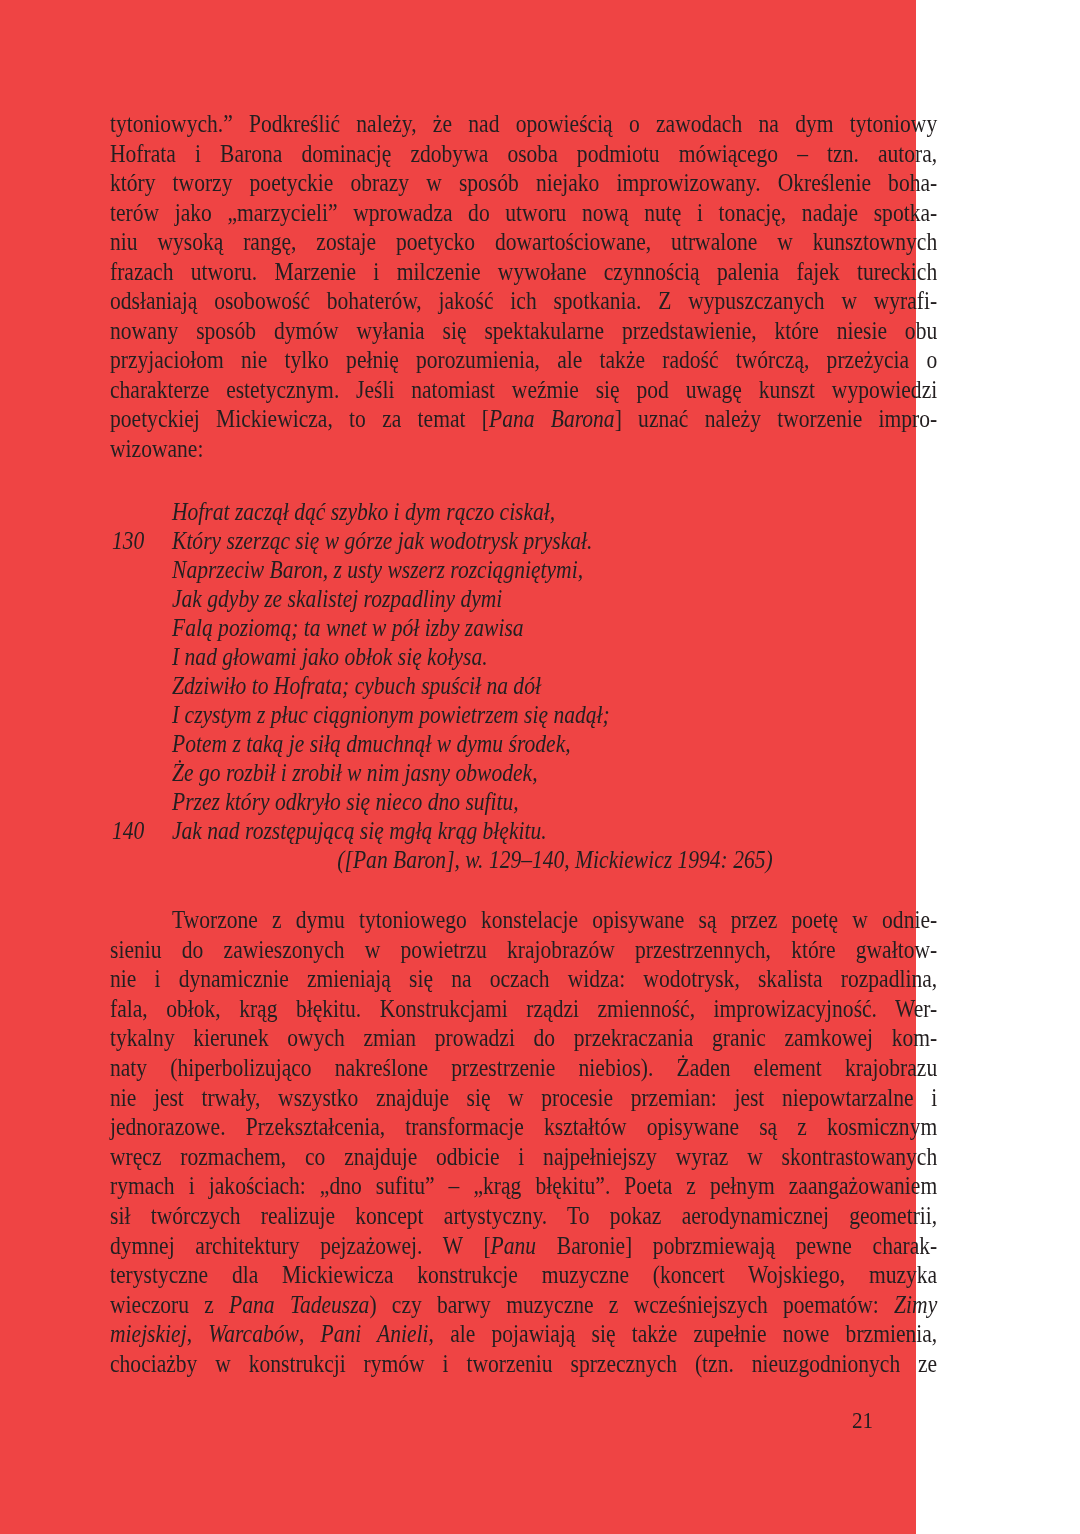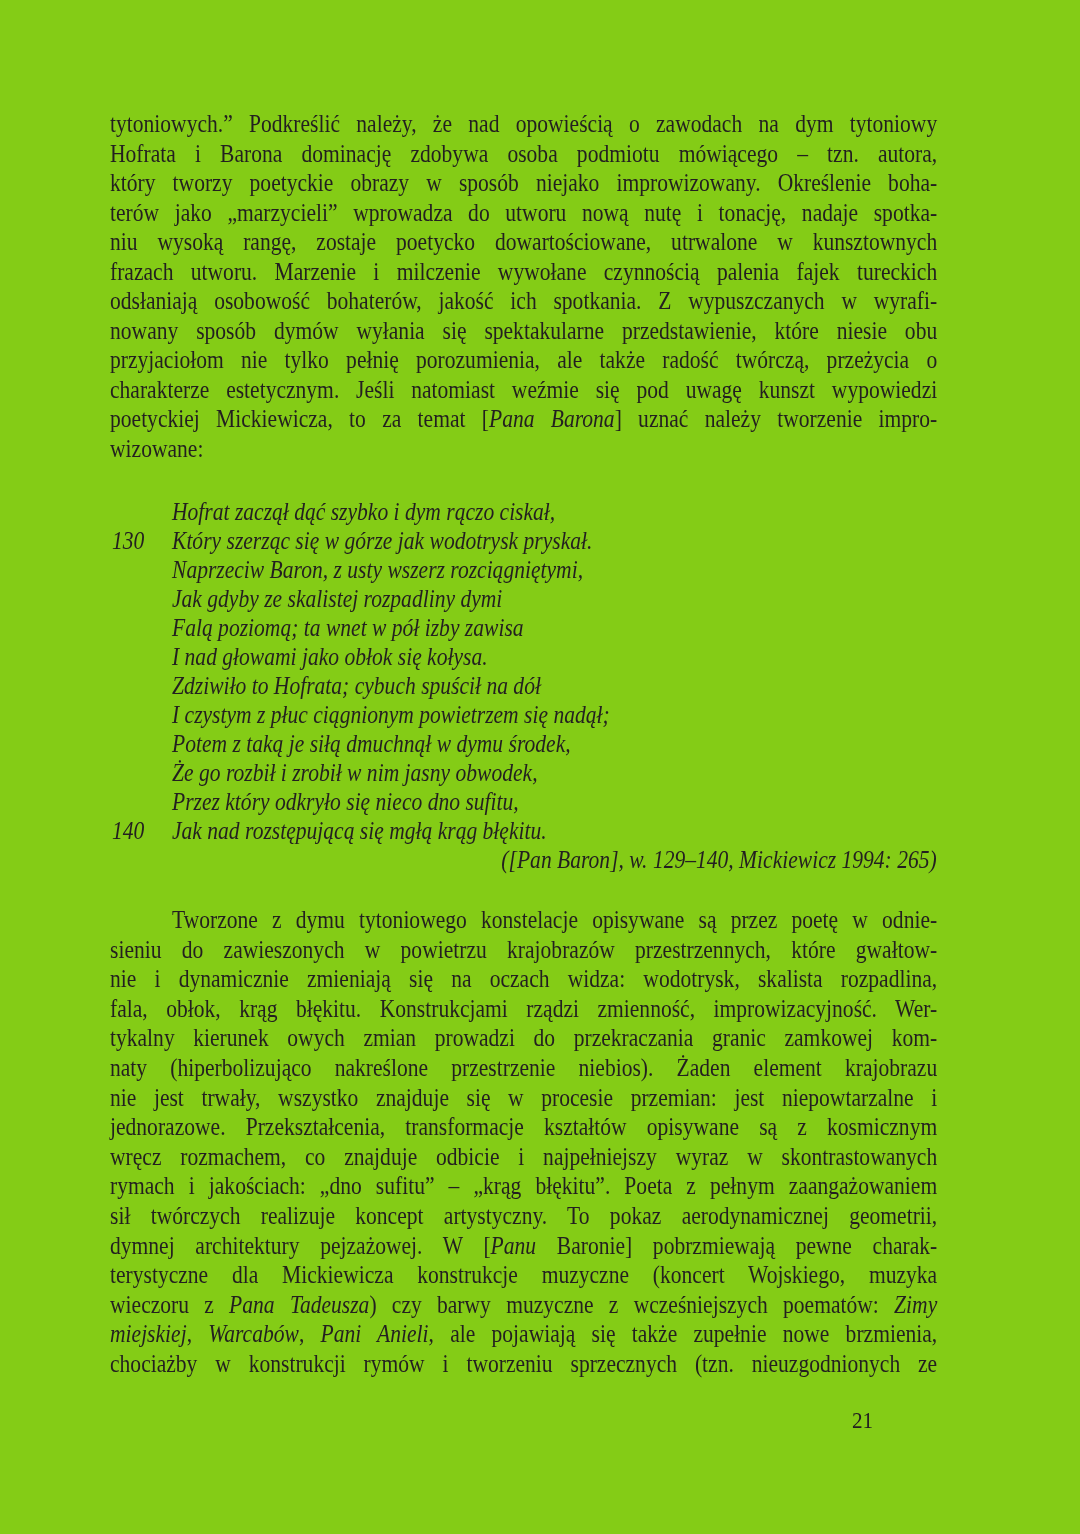--- a/index.html
+++ b/index.html
@@ -12,23 +12,23 @@
     height: 1534px;
     position: relative;
     overflow: hidden;
     font-family: "Liberation Serif", "DejaVu Serif", serif;
     color: #231f20;
   }
   .page {
     position: absolute;
     left: 0;
     top: 0;
-    width: 1080px;
+    width: 916px;
     height: 1534px;
-    background: #84cc16;
+    background: #ef4444;
   }
   
   .line {
     position: absolute;
     left: 110px;
     width: 940px;           
     height: 30px;
     line-height: 30px;
     font-size: 24.5px;
     white-space: nowrap;

